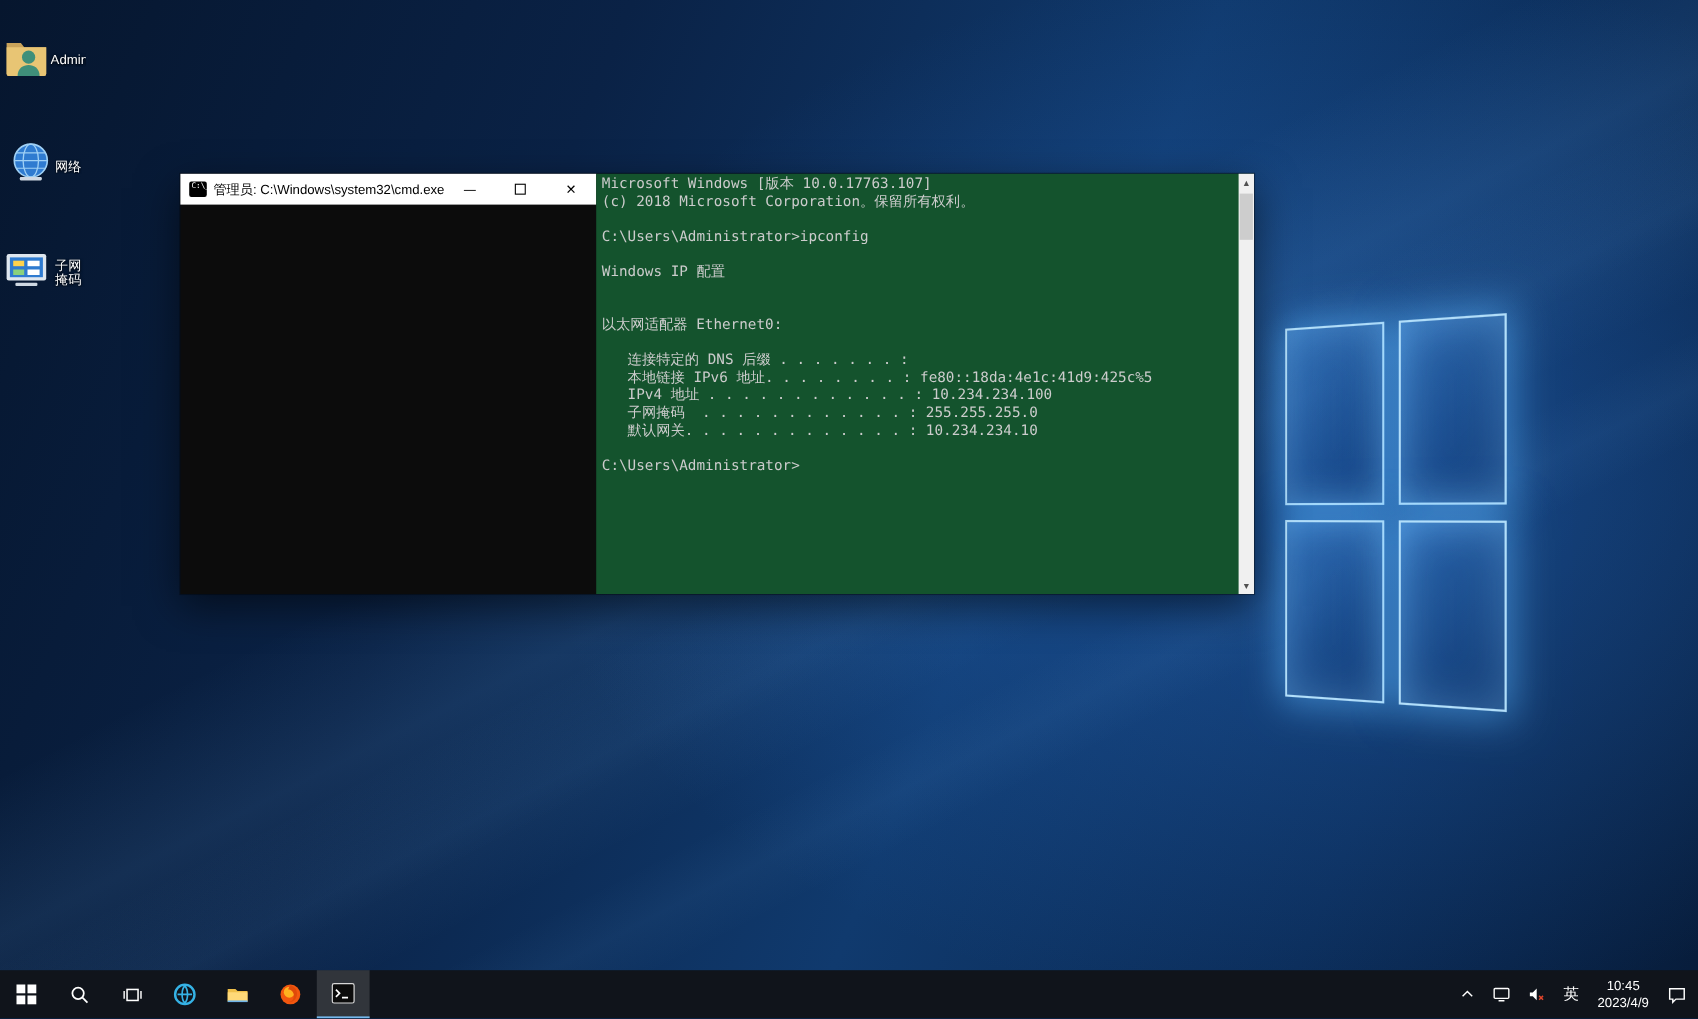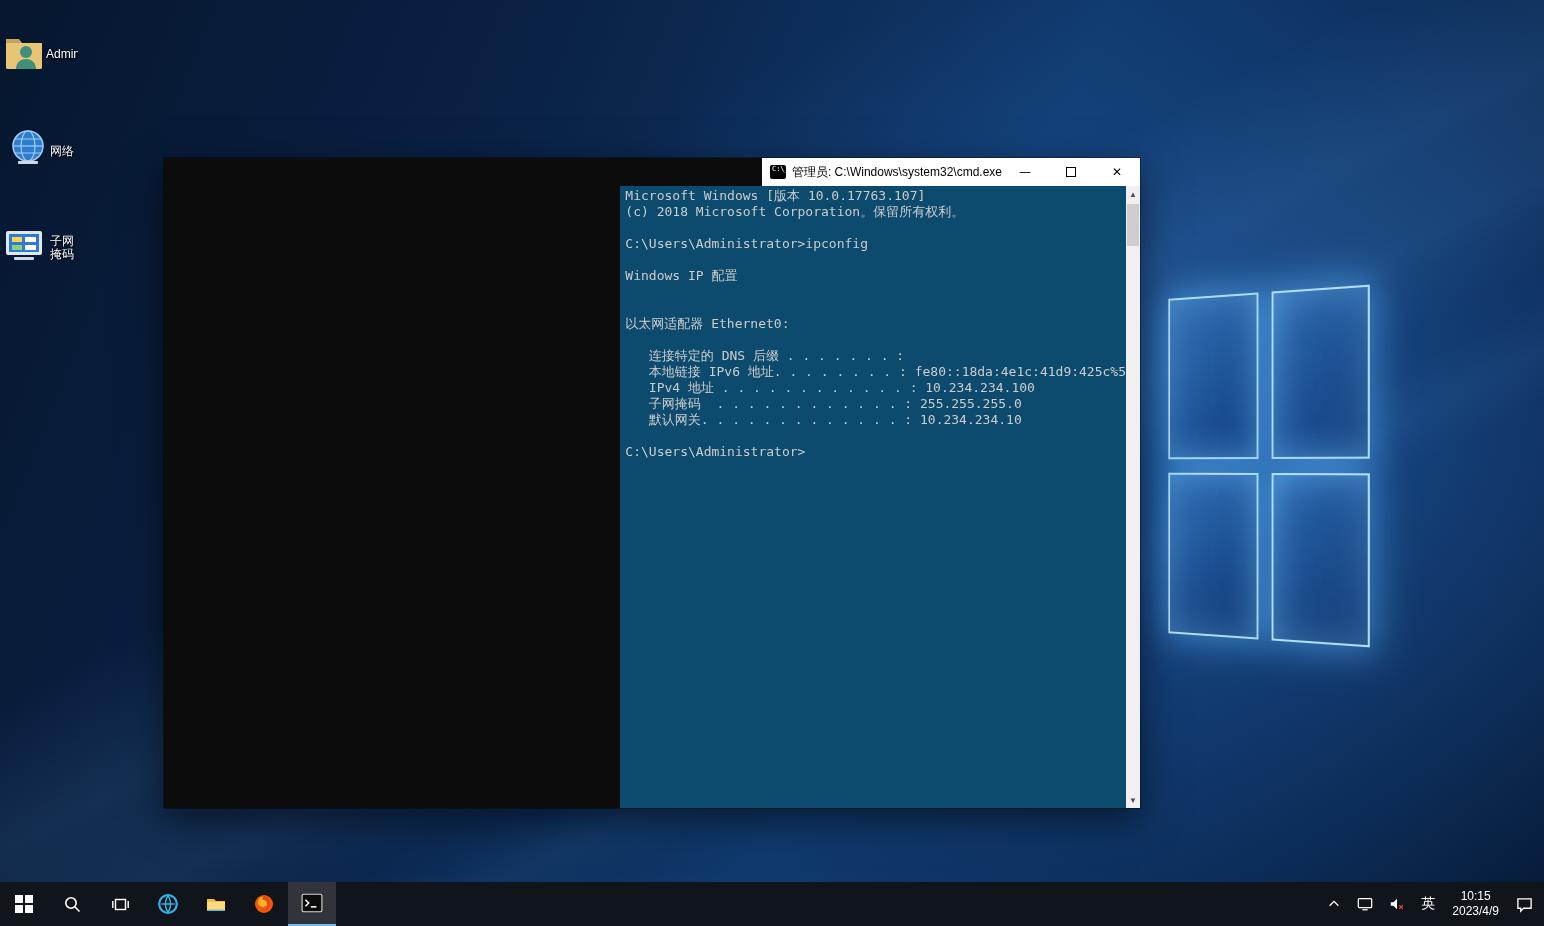--- a/index.html
+++ b/index.html
@@ -52,25 +52,24 @@
   }
   .desk-icon .glyph { width: 44px; height: 44px; display: flex; align-items: center; justify-content: center; }
   .desk-icon .lbl {
     margin-top: 6px; color: #fff; font-size: 12px; text-align: center; line-height: 13px;
     text-shadow: 0 1px 2px rgba(0,0,0,0.85), 0 0 3px rgba(0,0,0,0.6);
     max-width: 74px; overflow: hidden;
   }
 
   
   .cmd-window {
-    position: absolute; left: 164px; top: 158px; width: 976px; height: 650px;
+    position: absolute; left: 164px; top: 158px; width: 976px; height: 382px;
     box-shadow: 0 12px 36px rgba(0,0,0,0.55), 0 0 0 1px rgba(0,0,0,0.35);
-    display: flex; flex-direction: column;
+    display: flex; flex-direction: row;
     background: #0c0c0c;
-    align-items: flex-end;
   }
   .cmd-titlebar {
     height: 28px; background: #ffffff; display: flex; align-items: center;
     flex: 0 0 28px; user-select: none;
   }
   .cmd-titlebar .app-icon {
     width: 16px; height: 14px; margin: 0 6px 0 8px; background: #000;
     border-radius: 2px; position: relative; flex: 0 0 16px;
   }
   .cmd-titlebar .app-icon::after {
@@ -78,21 +77,21 @@
     color: #fff; font-size: 7px; font-family: "DejaVu Sans Mono", monospace; line-height: 7px;
   }
   .cmd-titlebar .title-text { font-size: 12px; color: #000; flex: 1 1 auto; white-space: nowrap; overflow: hidden; }
   .win-btn {
     width: 46px; height: 28px; display: flex; align-items: center; justify-content: center;
     font-size: 12px; color: #000; background: transparent; border: none; cursor: pointer;
     font-family: "DejaVu Sans", sans-serif;
   }
   .win-btn .max-box { width: 10px; height: 10px; border: 1px solid #000; display: block; }
 
-  .cmd-body { flex: 1 1 auto; display: flex; min-height: 0; background: #0c4a6e; }
+  .cmd-body { flex: 1 1 auto; display: flex; min-height: 0; background: #14532d; }
   .terminal {
     flex: 1 1 auto; padding: 2px 0 0 5px; overflow: hidden;
     font-family: "DejaVu Sans Mono", "DejaVu Sans", monospace;
     font-size: 13px; line-height: 16px; color: #cccccc; white-space: pre;
   }
   .terminal div { height: 16px; }
 
   .scrollbar {
     flex: 0 0 14px; background: #f0f0f0; display: flex; flex-direction: column;
     align-items: center; justify-content: space-between;
@@ -278,21 +277,21 @@
         </svg>
       </div>
       <div class="tray-item">
         <svg class="svg16" viewBox="0 0 18 18" style="width:16px;height:16px">
           <path d="M2 7 h3 l4 -4 v12 l-4 -4 H2 z" fill="#ffffff"></path>
           <path d="M11.5 10.5 l4 4 M15.5 10.5 l-4 4" stroke="#e0452b" stroke-width="1.5"></path>
         </svg>
       </div>
       <div class="tray-item tray-ime">英</div>
       <div class="tray-item tray-clock">
-        <span>10:15</span>
+        <span>10:45</span>
         <span>2023/4/9</span>
       </div>
       <div class="tray-item action-center">
         <svg viewBox="0 0 18 18" style="width:17px;height:17px">
           <path d="M2 3 h14 v10 h-8 l-3 3 v-3 H2 z" fill="none" stroke="#ffffff" stroke-width="1.4"></path>
         </svg>
       </div>
     </div>
   </div>
 </div>

